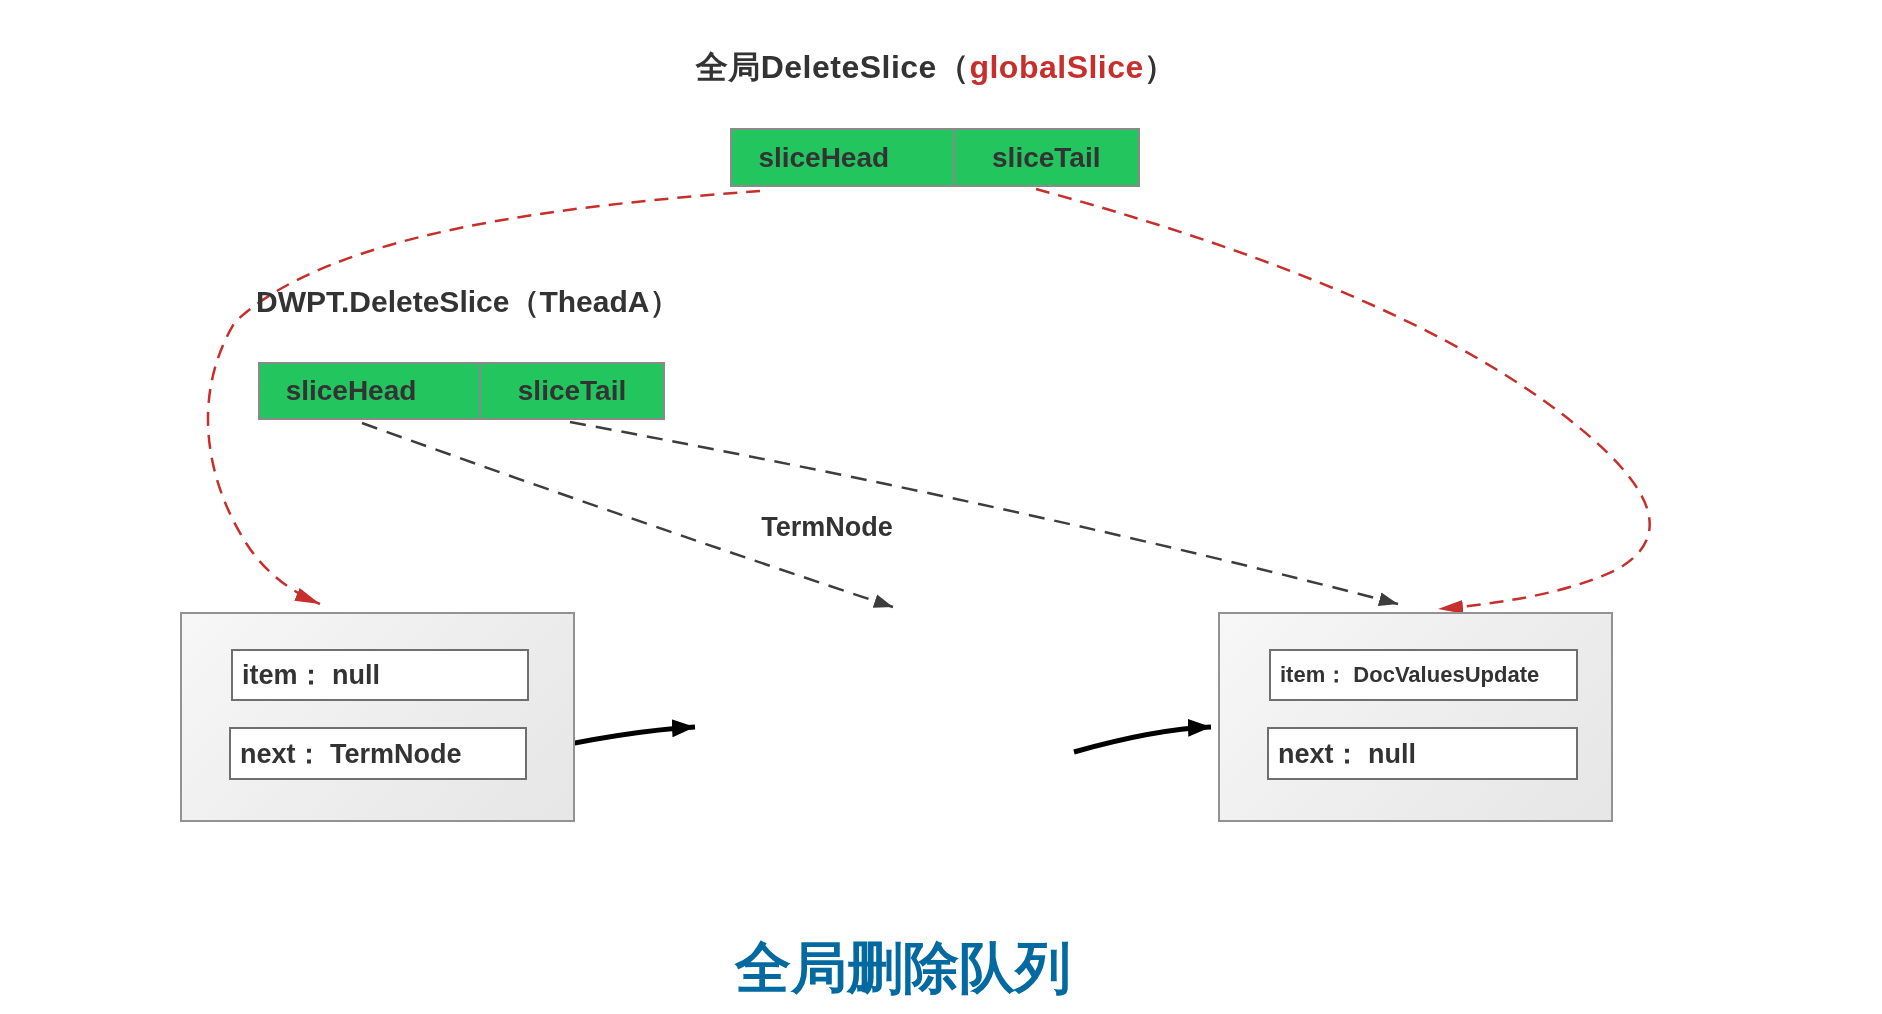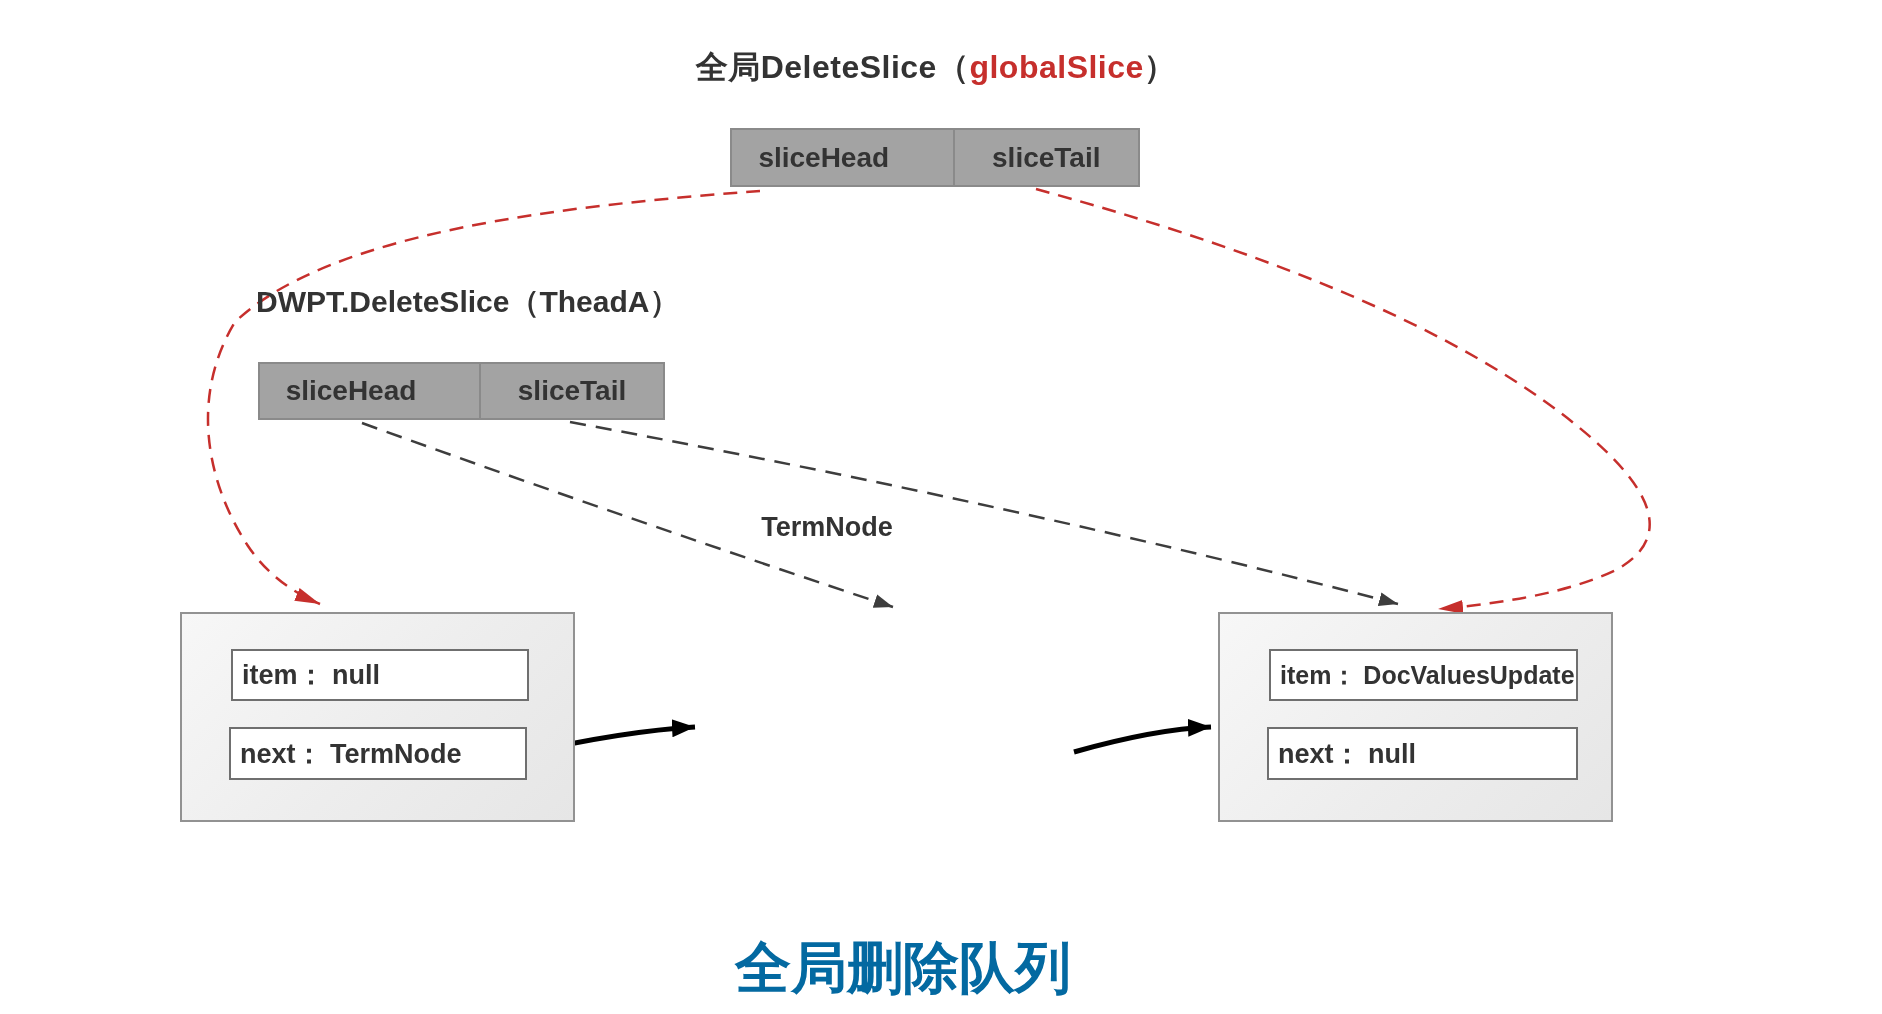--- a/index.html
+++ b/index.html
@@ -19,42 +19,42 @@
   .ctr{text-align:center;}
   
   .diagram-title{left:636px;top:46px;width:600px;font-size:32px;letter-spacing:.5px;}
   .diagram-title .hl{color:var(--red);}
   .dwpt-label{left:256px;top:282px;font-size:30px;}
   .node-label{font-size:27px;}
   .label-term{left:677px;top:512px;width:300px;}
   .label-docv{left:1114px;top:512px;width:600px;}
   .caption{left:603px;top:931px;width:600px;font-size:56px;color:#0369a1;}
   
-  .slice-box{display:flex;background:#a3a3a3;border:2px solid var(--box_border);box-sizing:border-box;}
+  .slice-box{display:flex;background:#22c55e;border:2px solid var(--box_border);box-sizing:border-box;}
   .slice-box .cell{flex:1;display:flex;align-items:center;justify-content:center;font-size:28px;}
   .slice-box .cell + .cell{border-left:2px solid var(--box_border);margin-left:37px;}
   .slice-global{left:730px;top:128px;width:410px;height:59px;}
   .slice-dwpt{left:258px;top:362px;width:407px;height:58px;}
   
   .node-box{
     width:395px;height:210px;box-sizing:border-box;border:2px solid #929292;
     background:linear-gradient(135deg,#f7f7f7 0%,#ededed 55%,#e6e6e6 100%);
   }
   .node-row{
     position:absolute;background:#ffffff;border:2px solid var(--inner_border);box-sizing:border-box;
     display:flex;align-items:center;padding-left:9px;font-size:27px;white-space:nowrap;overflow:hidden;
   }
   .node-left{left:180px;top:612px;}
   .node-mid{left:702px;top:612px;}
   .node-right{left:1218px;top:612px;}
   .row-item-l{left:49px;top:35px;width:298px;height:52px;}
   .row-next-l{left:47px;top:113px;width:298px;height:53px;}
   .row-item-m{left:35px;top:35px;width:335px;height:52px;}
   .row-next-m{left:34px;top:113px;width:338px;height:53px;font-size:22px;}
-  .row-item-r{left:49px;top:35px;width:309px;height:52px;font-size:25px;}
+  .row-item-r{left:49px;top:35px;width:309px;height:52px;font-size:22px;}
   .row-next-r{left:47px;top:113px;width:311px;height:53px;}
   
   svg.connectors{position:absolute;left:0;top:0;pointer-events:none;}
   .red-dash{fill:none;stroke:var(--red);stroke-width:2.5;stroke-dasharray:14 9;}
   .dark-dash{fill:none;stroke:var(--line_dark);stroke-width:2.5;stroke-dasharray:16 10;}
   .solid-arrow{fill:none;stroke:#000000;stroke-width:5;}
   .red-fill{fill:var(--red);}
   .dark-fill{fill:var(--line_dark);}
   .black-fill{fill:#000000;}
 </style>

